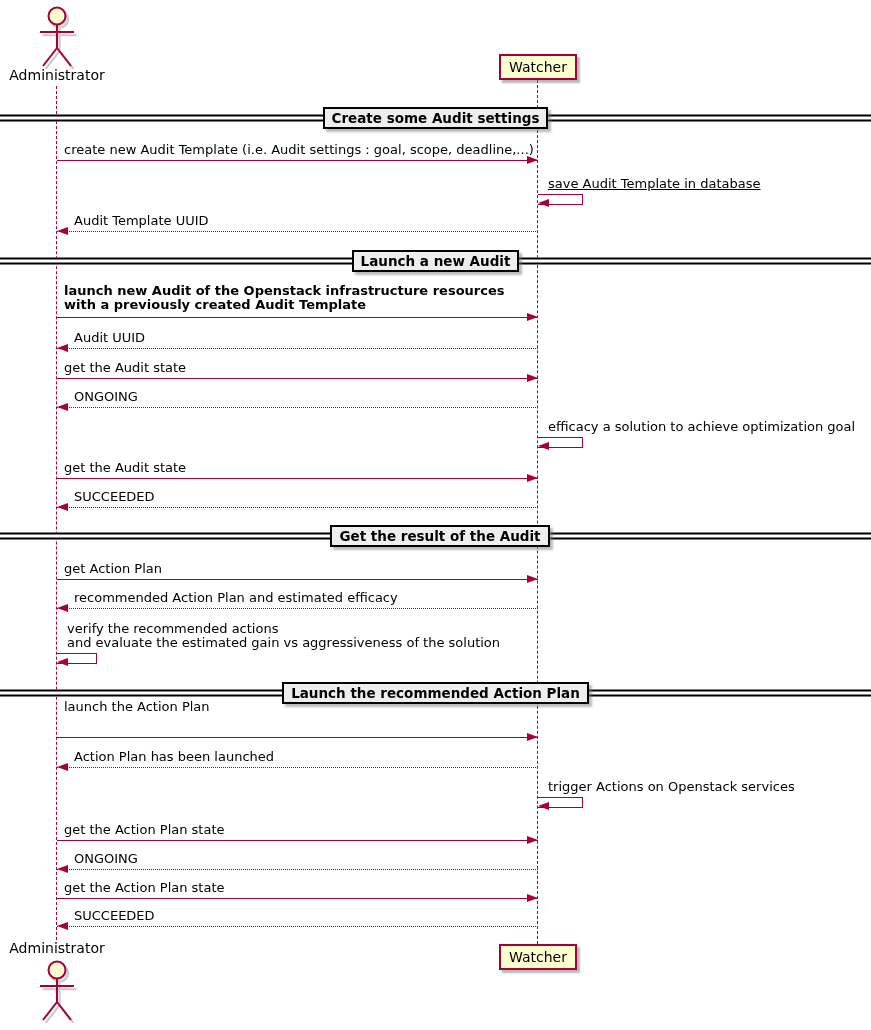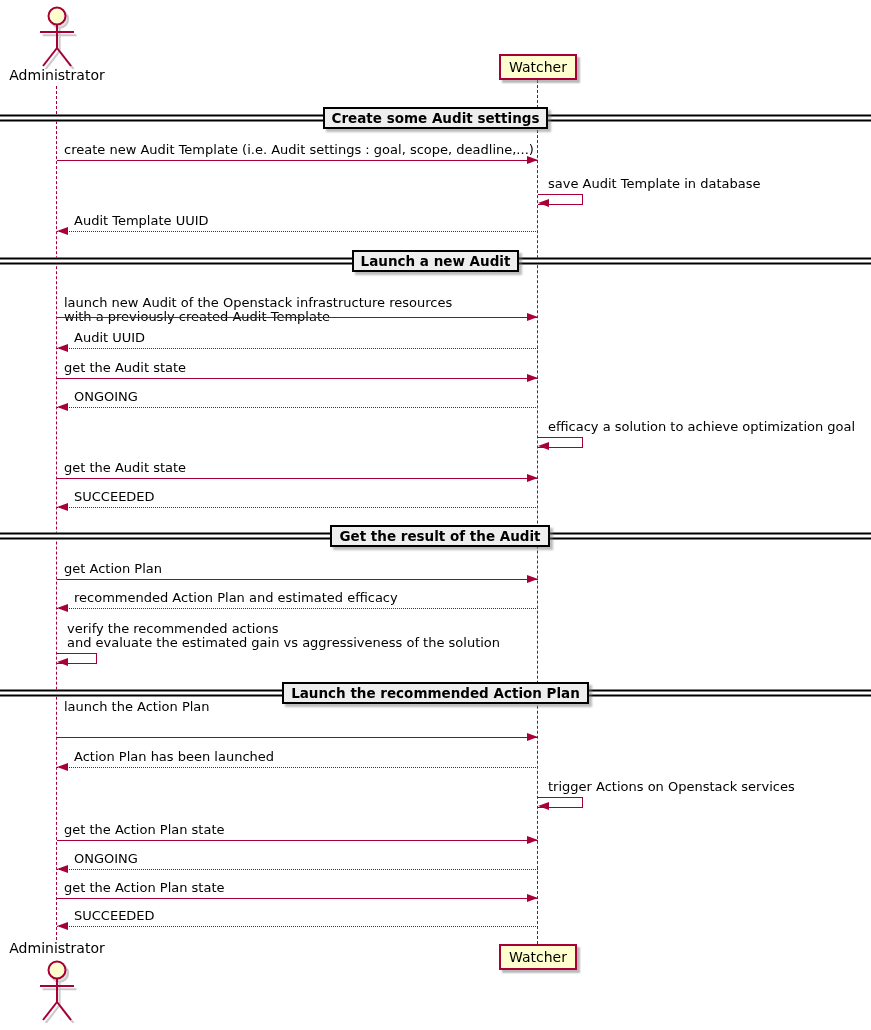--- a/index.html
+++ b/index.html
@@ -171,31 +171,31 @@
     </div>
     <div class="divider" style="top: 682px;">
       <div class="divider-line"></div>
       <div class="divider-label">Launch the recommended Action Plan</div>
     </div>
     <div class="msg-label" style="top: 143px; left: 64px;">
       <div>create new Audit Template (i.e. Audit settings : goal, scope, deadline,...)</div>
     </div>
     <div class="msg-line solid" style="left: 57px; top: 160px; width: 481px;"></div>
     <div class="arrow-head right" style="left: 527px; top: 156px;"></div>
-    <div class="msg-label" style="top: 177px; left: 548px;">
+    <div class="msg-label" style="top: 177px; left: 548px; text-decoration: underline;">
       <div>save Audit Template in database</div>
     </div>
     <div class="self-loop" style="left: 538px; top: 194px; width: 45px;"></div>
     <div class="arrow-head left" style="left: 538px; top: 199px;"></div>
     <div class="msg-label" style="top: 214px; left: 74px;">
       <div>Audit Template UUID</div>
     </div>
     <div class="msg-line dotted" style="left: 57px; top: 231px; width: 481px;"></div>
     <div class="arrow-head left" style="left: 57px; top: 227px;"></div>
-    <div class="msg-label" style="top: 296px; left: 64px;">
+    <div class="msg-label" style="top: 284px; left: 64px; font-weight: bold;">
       <div>launch new Audit of the Openstack infrastructure resources</div>
       <div>with a previously created Audit Template</div>
     </div>
     <div class="msg-line solid" style="left: 57px; top: 317px; width: 481px;"></div>
     <div class="arrow-head right" style="left: 527px; top: 313px;"></div>
     <div class="msg-label" style="top: 331px; left: 74px;">
       <div>Audit UUID</div>
     </div>
     <div class="msg-line dotted" style="left: 57px; top: 348px; width: 481px;"></div>
     <div class="arrow-head left" style="left: 57px; top: 344px;"></div>

